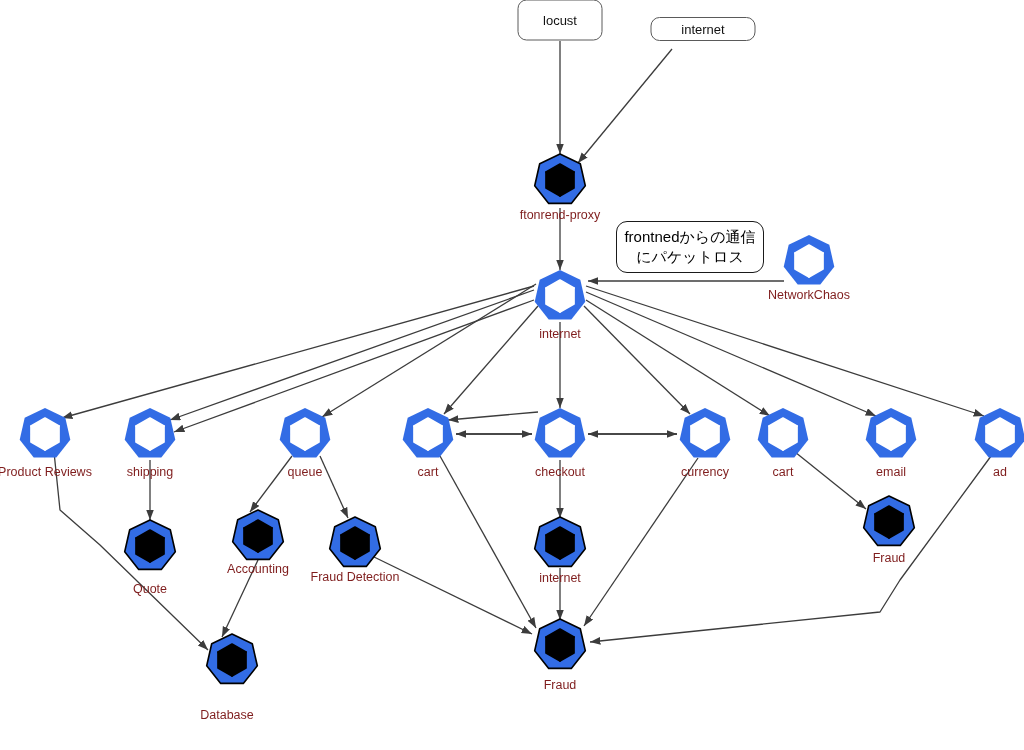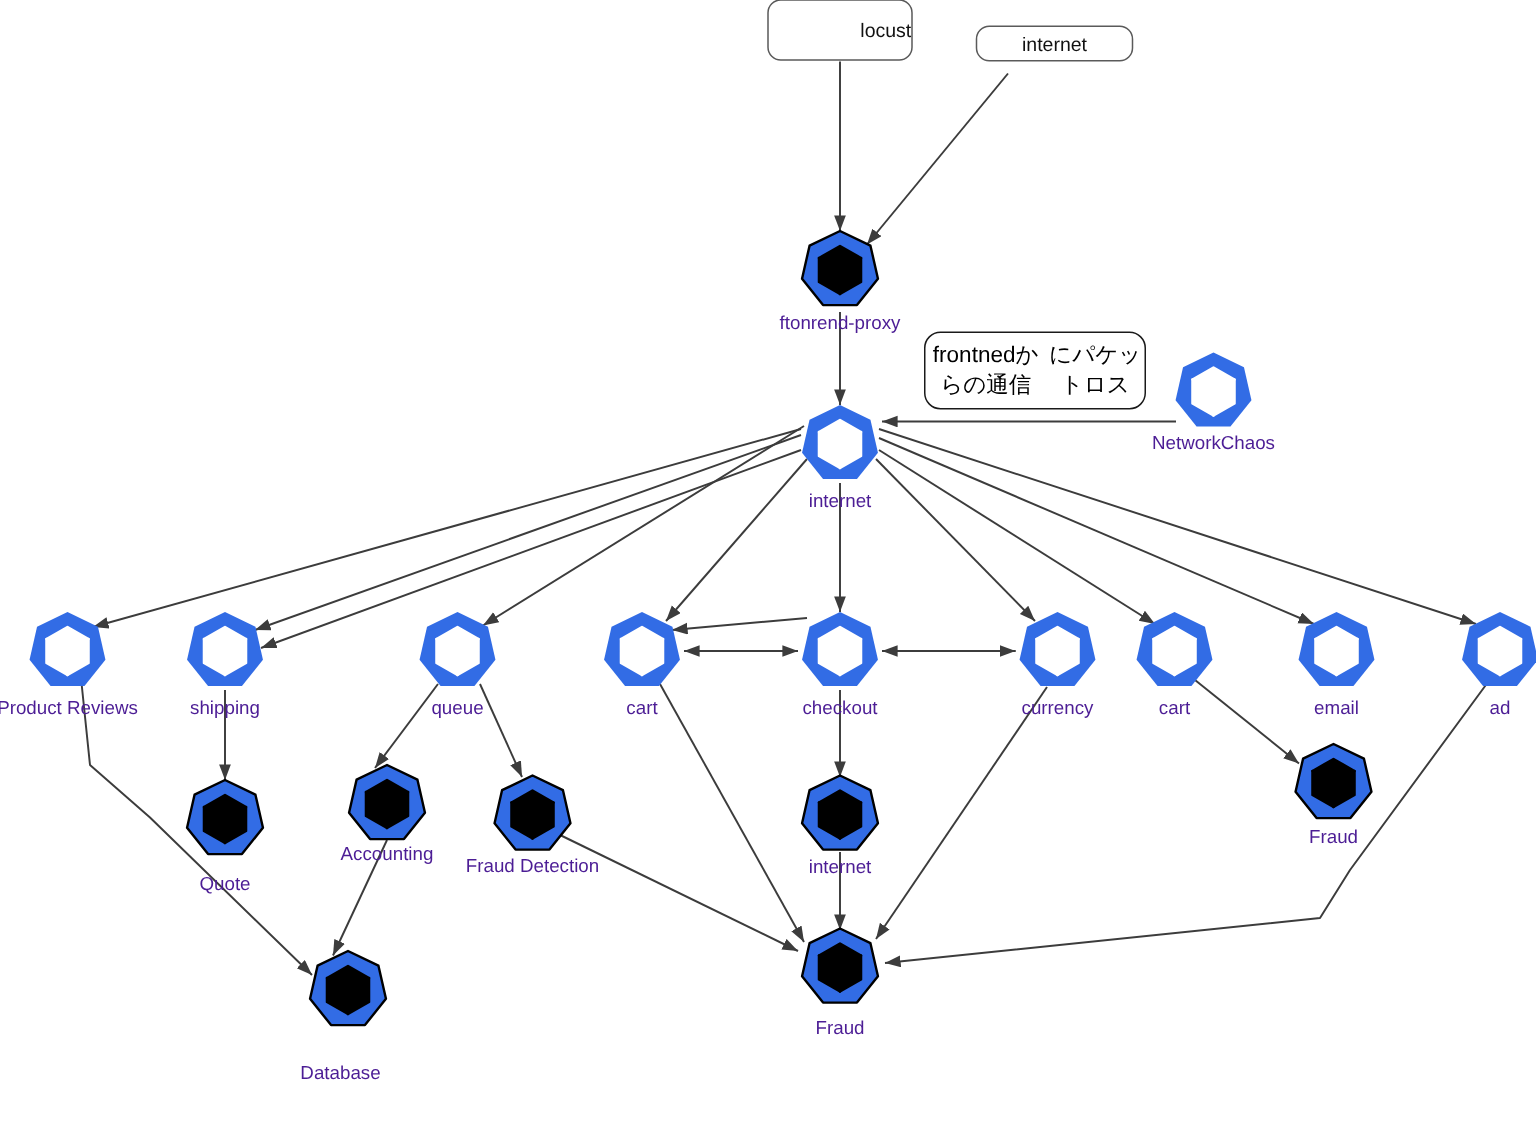--- a/index.html
+++ b/index.html
@@ -28,21 +28,21 @@
     position: absolute;
     transform: translate(-50%, -50%);
     width: 56px;
     height: 56px;
   }
   .node svg { display: block; width: 56px; height: 56px; }
   .node-label {
     position: absolute;
     transform: translate(-50%, 0);
     font-size: 12.5px;
-    color: #4c1d95;
+    color: #7f1d1d;
     white-space: nowrap;
     line-height: 1;
   }
   .box {
     position: absolute;
     transform: translate(-50%, -50%);
     border: 1.4px solid #5a5a5a;
     border-radius: 9px;
     background: #ffffff;
     display: flex;
@@ -52,21 +52,21 @@
     color: #111;
     box-sizing: border-box;
   }
   .note-box {
     position: absolute;
     transform: translate(-50%, -50%);
     border: 1.6px solid #1a1a1a;
     border-radius: 11px;
     background: #ffffff;
     display: flex;
-    flex-direction: row;
+    flex-direction: column;
     align-items: center;
     justify-content: center;
     font-size: 15px;
     color: #000;
     line-height: 1.35;
     box-sizing: border-box;
     text-align: center;
   }
 </style>
 </head>
@@ -318,21 +318,21 @@
     <svg viewBox="0 0 56 56" xmlns="http://www.w3.org/2000/svg">
       <polygon points="28.0,2.0 48.3,11.8 53.3,33.8 39.3,51.4 16.7,51.4 2.7,33.8 7.7,11.8" fill="#326CE5" stroke="#000000" stroke-width="1.6" stroke-linejoin="round"></polygon>
       <g stroke="#000000" stroke-width="1.7" stroke-linejoin="round" fill="#000000">
         <polygon points="28,12 42,20 28,28 14,20"></polygon>
         <polygon points="14,20 28,28 28,44 14,36"></polygon>
         <polygon points="42,20 42,36 28,44 28,28"></polygon>
       </g>
     </svg>
       </div>
       <div class="node-label" style="left: 227px; top: 709px;">Database</div>
-      <div class="box" style="left: 560px; top: 20px; width: 97px; height: 41px; justify-content: flex-end;">
+      <div class="box" style="left: 560px; top: 20px; width: 85px; height: 41px;">
         <span>locust</span>
       </div>
       <div class="box" style="left: 703px; top: 29px; width: 105px; height: 24px;">
         <span>internet</span>
       </div>
       <div class="note-box" style="left: 690px; top: 247px; width: 148px; height: 52px;">
         <div>frontnedからの通信</div>
         <div>にパケットロス</div>
       </div>
     </div>

